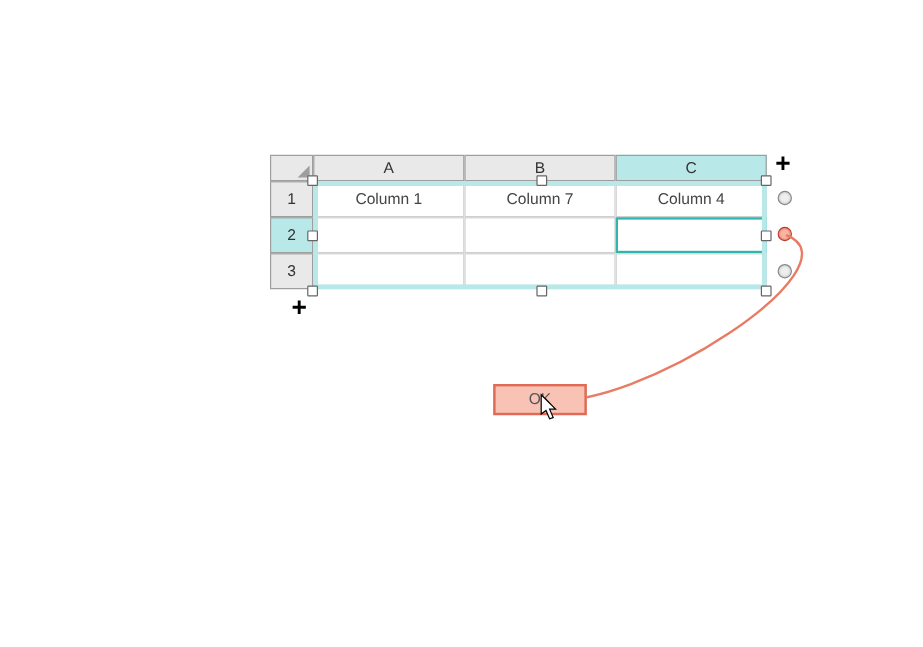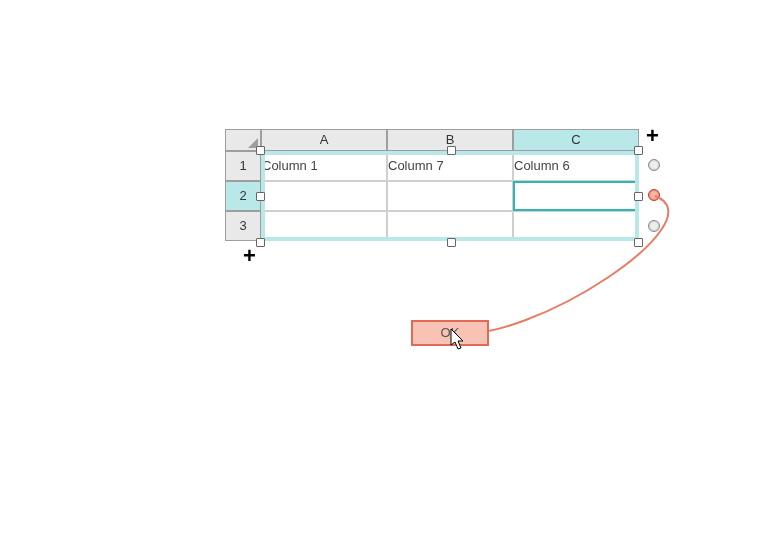--- a/index.html
+++ b/index.html
@@ -10,21 +10,21 @@
   .corner{position:absolute;left:0;top:0;width:36px;height:22px;border:1px solid #9e9e9e;background:#e9e9e9;box-sizing:border-box}
   .corner::after{content:"";position:absolute;right:2px;bottom:2px;width:0;height:0;border-left:10px solid transparent;border-bottom:10px solid #9e9e9e}
   .colhdr{position:absolute;top:0;height:22px;width:126px;border:1px solid #9e9e9e;background:#e9e9e9;box-sizing:border-box;text-align:center;line-height:20px;color:#333}
   .colhdr.hA{left:36px}
   .colhdr.hB{left:162px}
   .colhdr.hC{left:288px;background:#b8e8e8}
   .rowhdr{position:absolute;left:0;width:36px;height:30px;border:1px solid #9e9e9e;background:#e9e9e9;box-sizing:border-box;text-align:center;line-height:28px;color:#333}
   .r1{top:22px}
   .r2{top:52px;background:#b8e8e8}
   .r3{top:82px}
-  .cell{position:absolute;width:126px;height:30px;box-sizing:border-box;border:1px solid #cfcfcf;background:#fff;text-align:left;line-height:28px;color:#444}
+  .cell{position:absolute;width:126px;height:30px;box-sizing:border-box;border:1px solid #cfcfcf;background:#fff;text-align:center;line-height:28px;color:#444}
   .cA{left:36px}.cB{left:162px}.cC{left:288px}
   .row1{top:22px}.row2{top:52px}.row3{top:82px}
   .active{border:2px solid #2fb6b0}
 
   
   .sel{position:absolute;left:36px;top:22px;width:378px;height:90px;border:4px solid #b8e8e8;box-sizing:border-box;pointer-events:none}
   .handle{position:absolute;width:7px;height:7px;border:1px solid #666;background:#fff;border-radius:1px;pointer-events:none}
   .h-tl{left:31px;top:17px}.h-tm{left:222px;top:17px}.h-tr{left:409px;top:17px}
   .h-ml{left:31px;top:63px}.h-mr{left:409px;top:63px}
   .h-bl{left:31px;top:109px}.h-bm{left:222px;top:109px}.h-br{left:409px;top:109px}
@@ -57,21 +57,21 @@
     <div class="colhdr hA">A</div>
     <div class="colhdr hB">B</div>
     <div class="colhdr hC">C</div>
 
     <div class="rowhdr r1">1</div>
     <div class="rowhdr r2">2</div>
     <div class="rowhdr r3">3</div>
 
     <div class="cell cA row1">Column 1</div>
     <div class="cell cB row1">Column 7</div>
-    <div class="cell cC row1">Column 6</div>
+    <div class="cell cC row1">Column 4</div>
 
     <div class="cell cA row2"></div>
     <div class="cell cB row2"></div>
     <div class="cell cC row2 active"></div>
 
     <div class="cell cA row3"></div>
     <div class="cell cB row3"></div>
     <div class="cell cC row3"></div>
 
     <div class="sel"></div>

